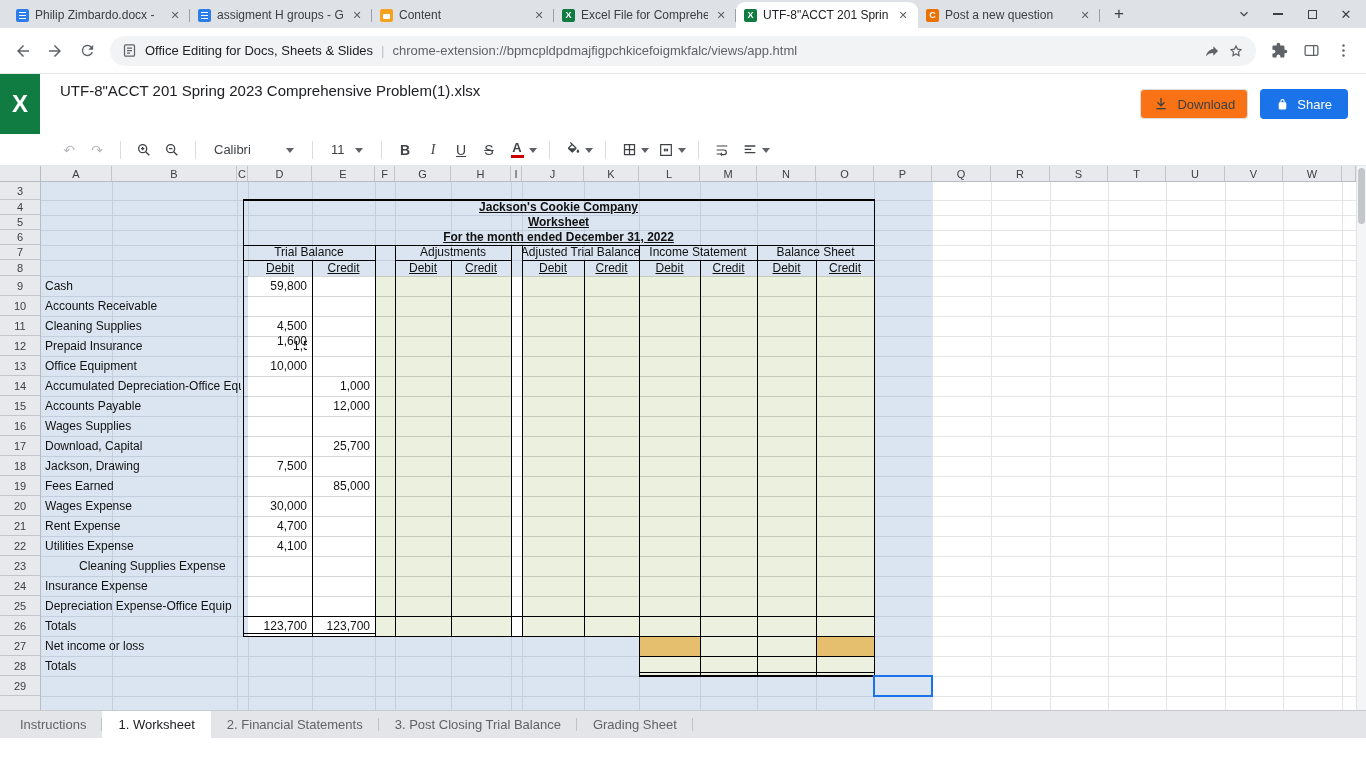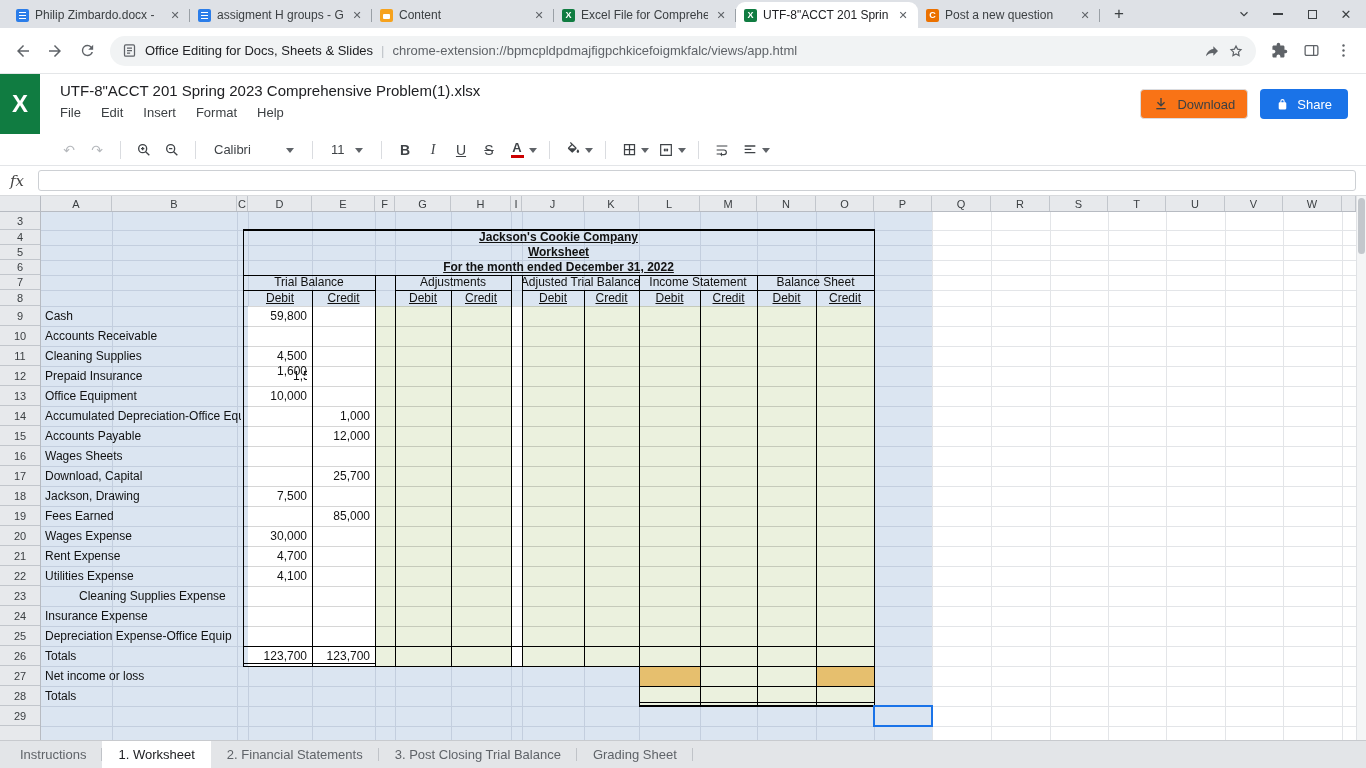--- a/index.html
+++ b/index.html
@@ -201,27 +201,20 @@
           <circle cx="12" cy="12" r="1.7"></circle>
           <circle cx="12" cy="19" r="1.7"></circle>
         </svg>
     </span>
   </div>
 
   <div class="appheader">
     <div class="applogo">X</div>
     <div class="apphead-main">
       <div class="apptitle">UTF-8"ACCT 201 Spring 2023 Comprehensive Problem(1).xlsx</div>
-      <div class="appmenu" id="menu">
-          <div>File</div>
-          <div>Edit</div>
-          <div>Insert</div>
-          <div>Format</div>
-          <div>Help</div>
-        </div>
     </div>
     <div class="header-actions">
       <button class="btn-download">
         <span>
           <svg viewBox="0 0 24 24" width="16" height="16" fill="currentColor">
               <path d="M11 3h2v9.2l3.6-3.6L18 10l-6 6-6-6 1.4-1.4L11 12.2V3z"></path>
               <path d="M5 18h14v2H5z"></path>
             </svg>
         </span>
         <span>Download</span>
@@ -313,24 +306,20 @@
     <span class="dd-group">
       <span class="tb-btn">
         <svg viewBox="0 0 24 24" width="16" height="16" fill="none" stroke="currentColor" stroke-width="2">
             <path d="M4 6h16M4 11h10M4 16h16"></path>
           </svg>
       </span>
       <span class="caret"></span>
     </span>
   </div>
 
-  <div class="formulabar">
-    <span class="fx">fx</span>
-    <input class="formula-input" value="" style="">
-  </div>
 
   <div class="spreadsheet">
     <div class="corner"></div>
     <div class="col-headers" id="colHeaders">
         <div class="col-h" style="width: 71px;">A</div>
         <div class="col-h" style="width: 125px;">B</div>
         <div class="col-h" style="width: 11px;">C</div>
         <div class="col-h" style="width: 64px;">D</div>
         <div class="col-h" style="width: 63px;">E</div>
         <div class="col-h" style="width: 20px;">F</div>
@@ -535,21 +524,21 @@
         <div class="ct " style="left: 4px; top: 134px; width: 196px; height: 20px; line-height: 20px;">Cleaning Supplies</div>
         <div class="ct t-right" style="left: 207px; top: 134px; width: 59px; height: 20px; line-height: 20px;">4,500</div>
         <div class="ct " style="left: 4px; top: 154px; width: 196px; height: 20px; line-height: 20px;">Prepaid Insurance</div>
         <div class="ct t-right" style="left: 207px; top: 154px; width: 59px; height: 20px; line-height: 20px; padding-left: 45px;">1,500</div>
         <div class="ct " style="left: 4px; top: 174px; width: 196px; height: 20px; line-height: 20px;">Office Equipment</div>
         <div class="ct t-right" style="left: 207px; top: 174px; width: 59px; height: 20px; line-height: 20px;">10,000</div>
         <div class="ct " style="left: 4px; top: 194px; width: 196px; height: 20px; line-height: 20px;">Accumulated Depreciation-Office Equip.</div>
         <div class="ct t-right" style="left: 271px; top: 194px; width: 58px; height: 20px; line-height: 20px;">1,000</div>
         <div class="ct " style="left: 4px; top: 214px; width: 196px; height: 20px; line-height: 20px;">Accounts Payable</div>
         <div class="ct t-right" style="left: 271px; top: 214px; width: 58px; height: 20px; line-height: 20px;">12,000</div>
-        <div class="ct " style="left: 4px; top: 234px; width: 196px; height: 20px; line-height: 20px;">Wages Sheets</div>
+        <div class="ct " style="left: 4px; top: 234px; width: 196px; height: 20px; line-height: 20px;">Wages Supplies</div>
         <div class="ct " style="left: 4px; top: 254px; width: 196px; height: 20px; line-height: 20px;">Download, Capital</div>
         <div class="ct t-right" style="left: 271px; top: 254px; width: 58px; height: 20px; line-height: 20px;">25,700</div>
         <div class="ct " style="left: 4px; top: 274px; width: 196px; height: 20px; line-height: 20px;">Jackson, Drawing</div>
         <div class="ct t-right" style="left: 207px; top: 274px; width: 59px; height: 20px; line-height: 20px;">7,500</div>
         <div class="ct " style="left: 4px; top: 294px; width: 196px; height: 20px; line-height: 20px;">Fees Earned</div>
         <div class="ct t-right" style="left: 271px; top: 294px; width: 58px; height: 20px; line-height: 20px;">85,000</div>
         <div class="ct " style="left: 4px; top: 314px; width: 196px; height: 20px; line-height: 20px;">Wages Expense</div>
         <div class="ct t-right" style="left: 207px; top: 314px; width: 59px; height: 20px; line-height: 20px;">30,000</div>
         <div class="ct " style="left: 4px; top: 334px; width: 196px; height: 20px; line-height: 20px;">Rent Expense</div>
         <div class="ct t-right" style="left: 207px; top: 334px; width: 59px; height: 20px; line-height: 20px;">4,700</div>

